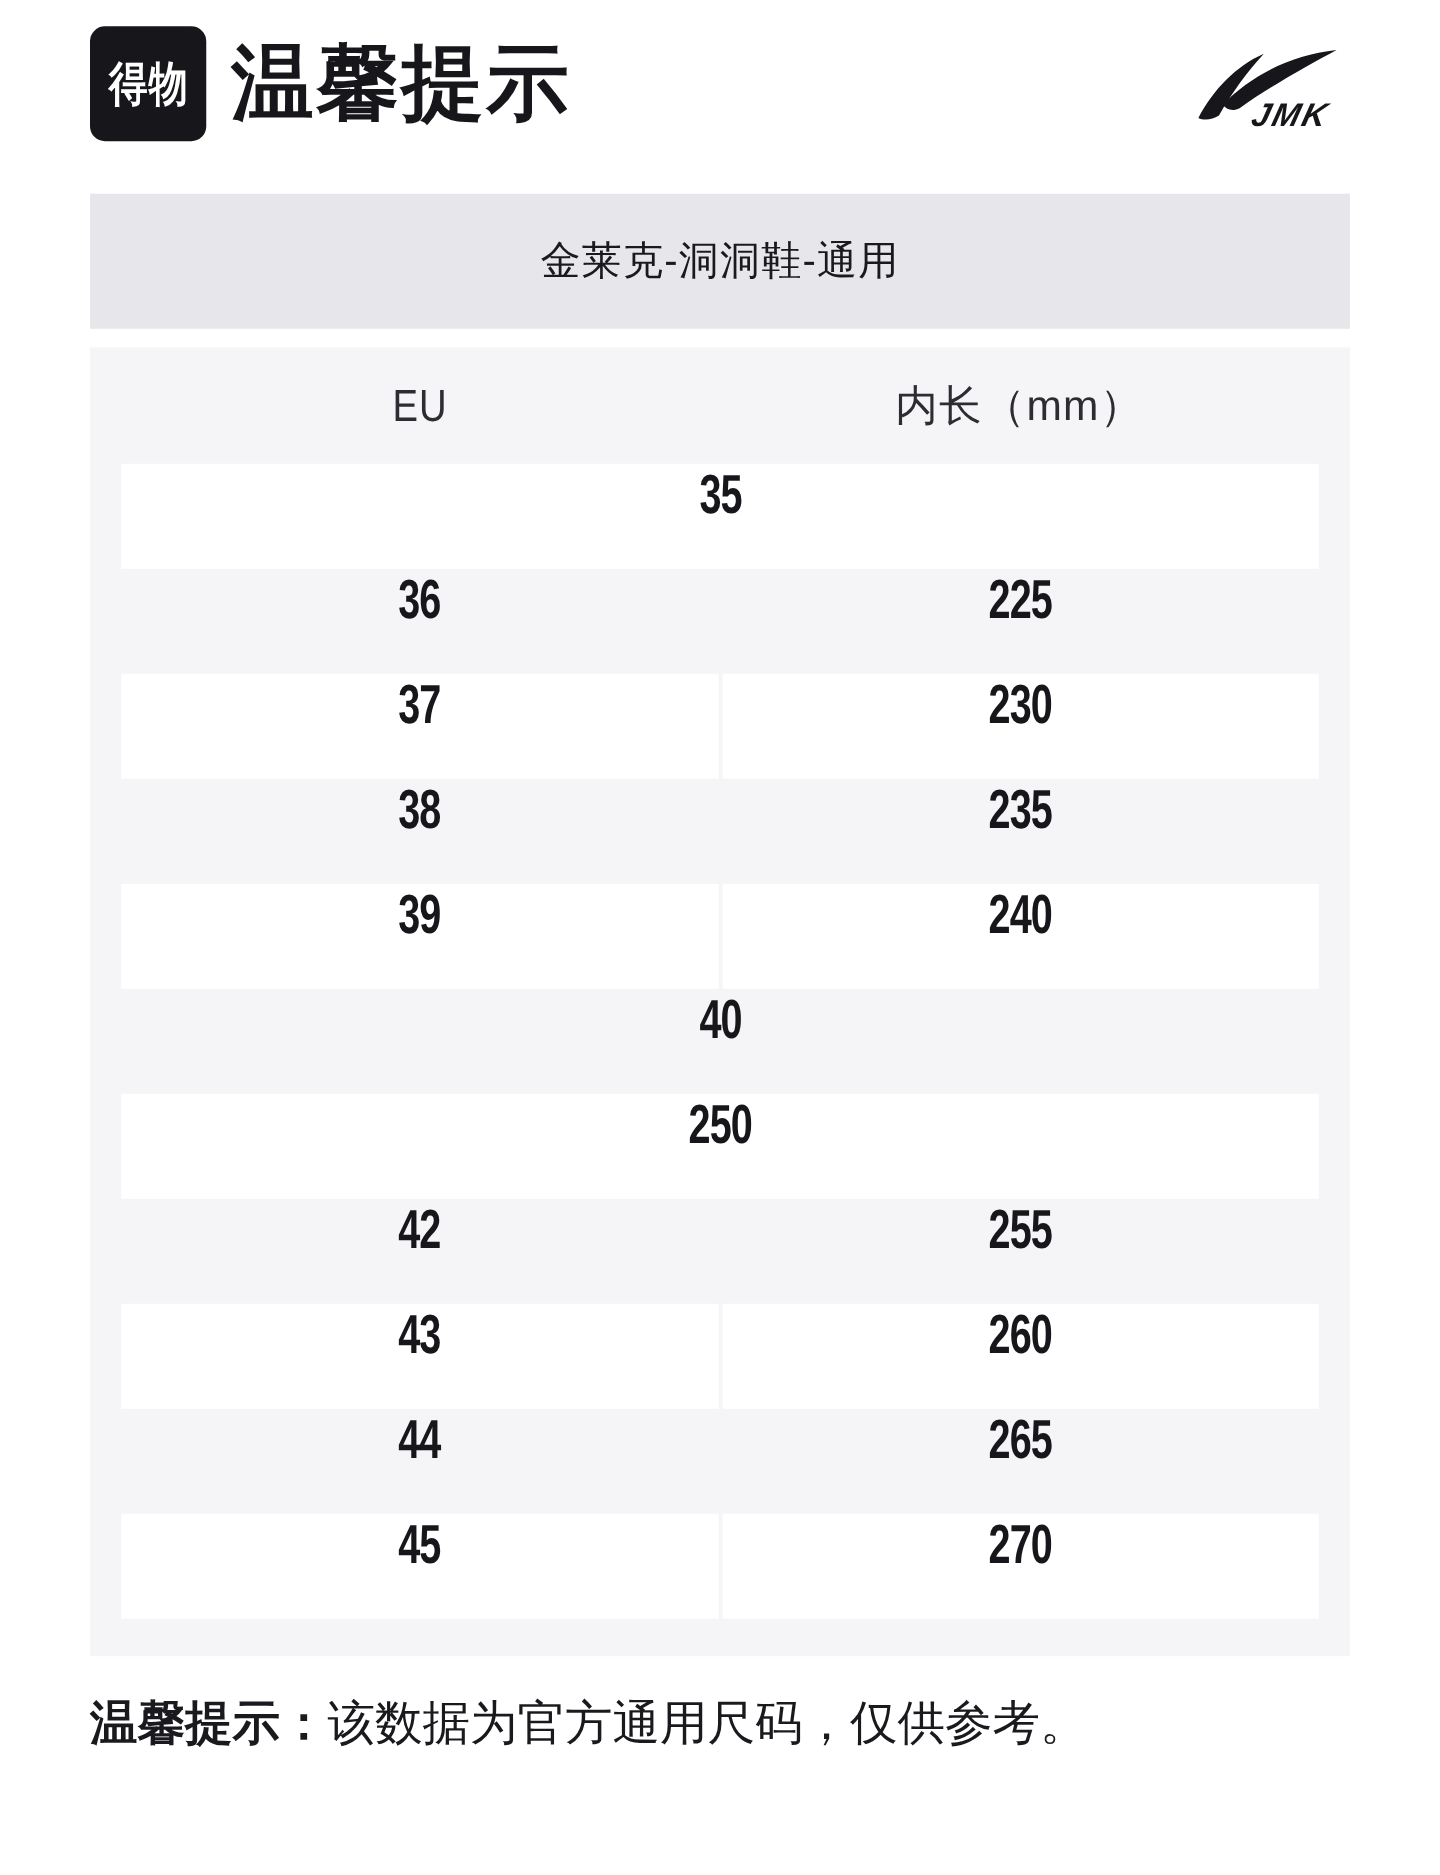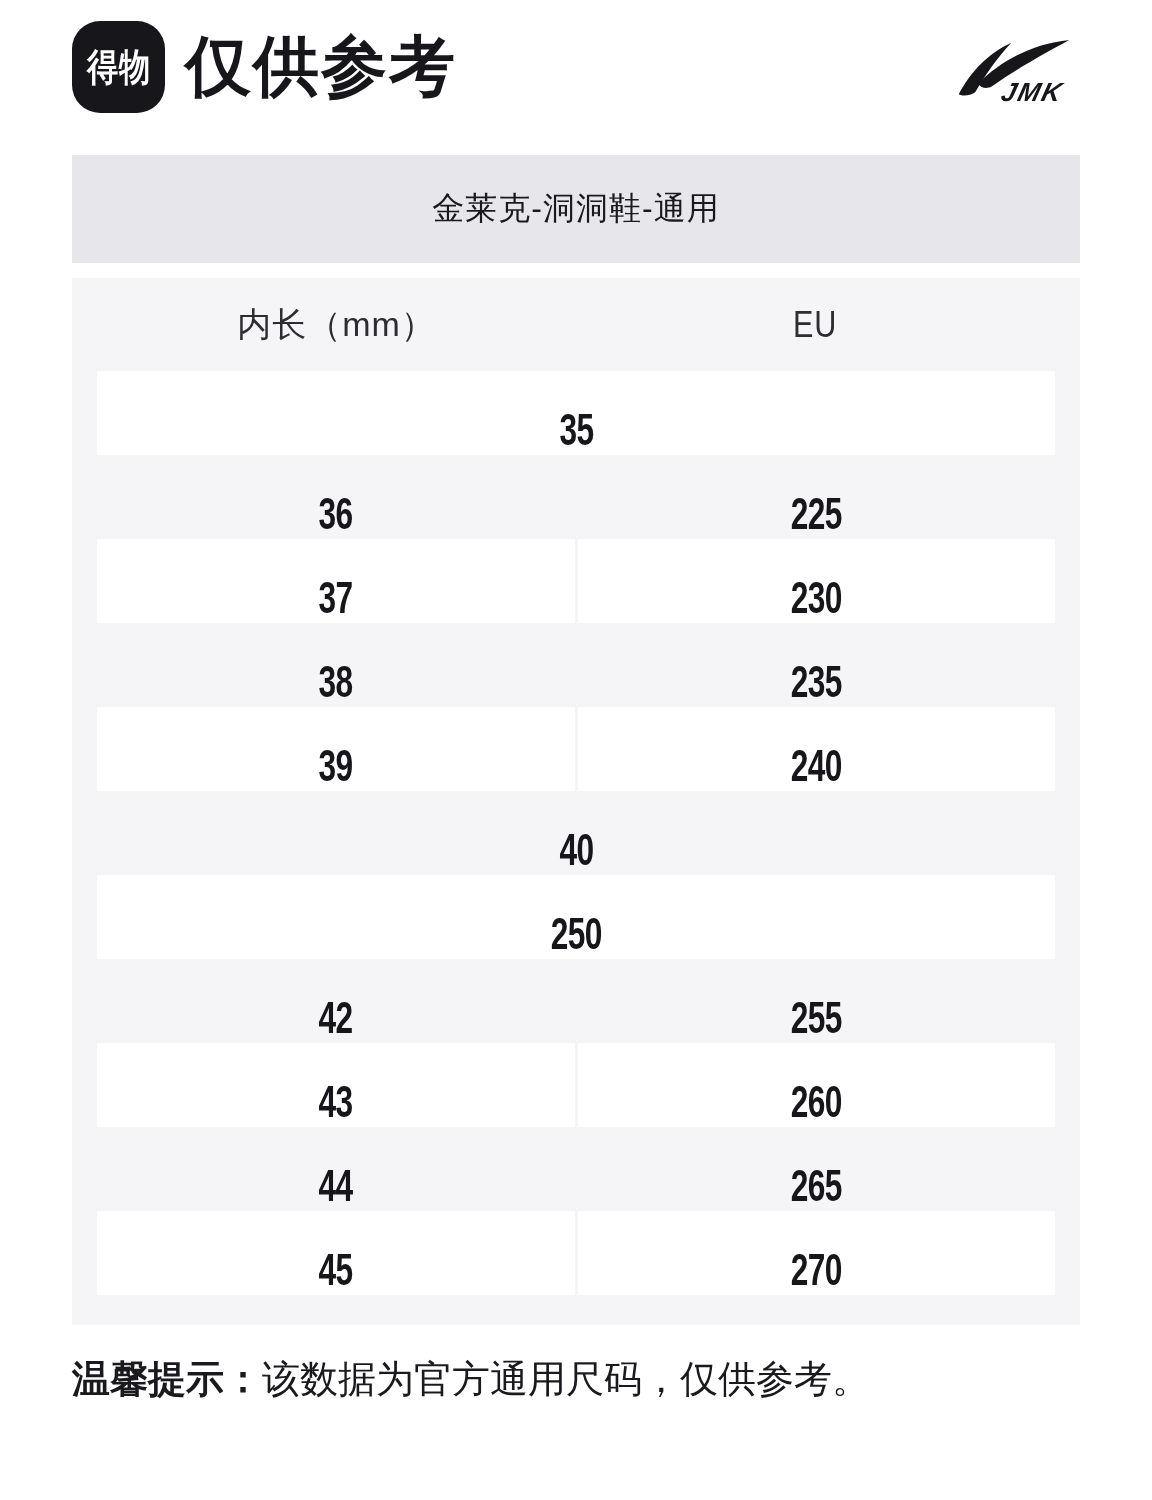--- a/index.html
+++ b/index.html
@@ -21,21 +21,21 @@
 
   
   .top-header{
     display:flex;align-items:center;
     padding:21px 80px 0 72px;
     height:113px;
   }
   .app-logo{
     width:93px;height:92px;flex:0 0 93px;
     background:var(--ink);
-    border-radius:28px;
+    border-radius:12px;
     display:flex;align-items:center;justify-content:center;
   }
   .app-logo-text{
     color:#fff;font-weight:700;font-size:38px;letter-spacing:1px;
     display:inline-block;transform:scaleX(0.82);
     white-space:nowrap;
   }
   .page-title{
     margin-left:20px;
     font-size:66px;font-weight:700;letter-spacing:2px;
@@ -75,21 +75,21 @@
   .hlabel{
     font-size:34px;font-weight:400;color:var(--muted);letter-spacing:1px;
     white-space:nowrap;
   }
   .hlabel.latin{display:inline-block;transform:scaleX(0.85);font-size:36px;}
 
   .size-row{
     display:flex;height:84px;column-gap:3px;
   }
   .size-row .cell{
-    flex:1 1 50%;display:flex;align-items:flex-end;justify-content:center;
+    flex:1 1 50%;display:flex;align-items:flex-start;justify-content:center;
     background:transparent;
   }
   .size-row.row-white .cell{background:var(--row_white);}
   .num{
     font-size:44px;font-weight:700;color:var(--ink);
     letter-spacing:-1px;
     display:inline-block;transform:scaleX(0.72);
     white-space:nowrap;
   }
 
@@ -103,45 +103,45 @@
 </style>
 </head>
 <body>
 
 <div class="page">
 
   <div class="top-header">
     <div class="app-logo">
       <span class="app-logo-text">得物</span>
     </div>
-    <div class="page-title">仅供参考</div>
+    <div class="page-title">温馨提示</div>
     <div class="brand-logo">
       <svg width="118" height="64" viewBox="0 0 120 66" xmlns="http://www.w3.org/2000/svg">
         <path fill="#17171b" d="M4 56 C16 33 35 13 58 3 C45 17 31 36 21 54 C15 58 8 58 4 56 Z"></path>
         <path fill="#17171b" d="M24 45 C48 21 80 4 118 0 C96 12 63 30 38 48 C32 51 27 49 24 45 Z"></path>
         <g transform="skewX(-14)">
           <text class="brand-letters" x="62" y="63" fill="#17171b">JMK</text>
         </g>
       </svg>
     </div>
   </div>
 
   <div class="product-bar">
     <span class="product-title">金莱克-洞洞鞋-通用</span>
   </div>
 
   <div class="table-card">
 
     <div class="table-head">
       <div class="hcell">
+        <span class="hlabel latin">EU</span>
+      </div>
+      <div class="hcell">
         <span class="hlabel">内长（mm）</span>
       </div>
-      <div class="hcell">
-        <span class="hlabel latin">EU</span>
-      </div>
     </div>
 
     <div class="size-row row-white">
       <div class="cell">
           <span class="num">35</span>
         </div>
     </div>
     <div class="size-row">
       <div class="cell">
           <span class="num">36</span>

